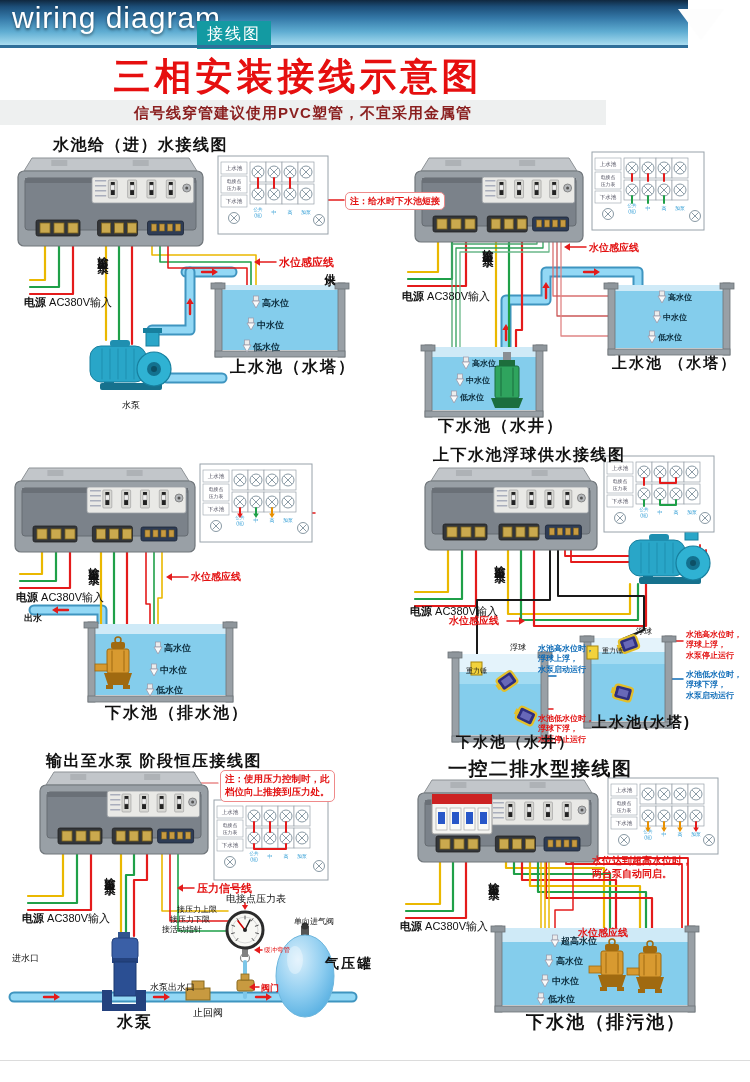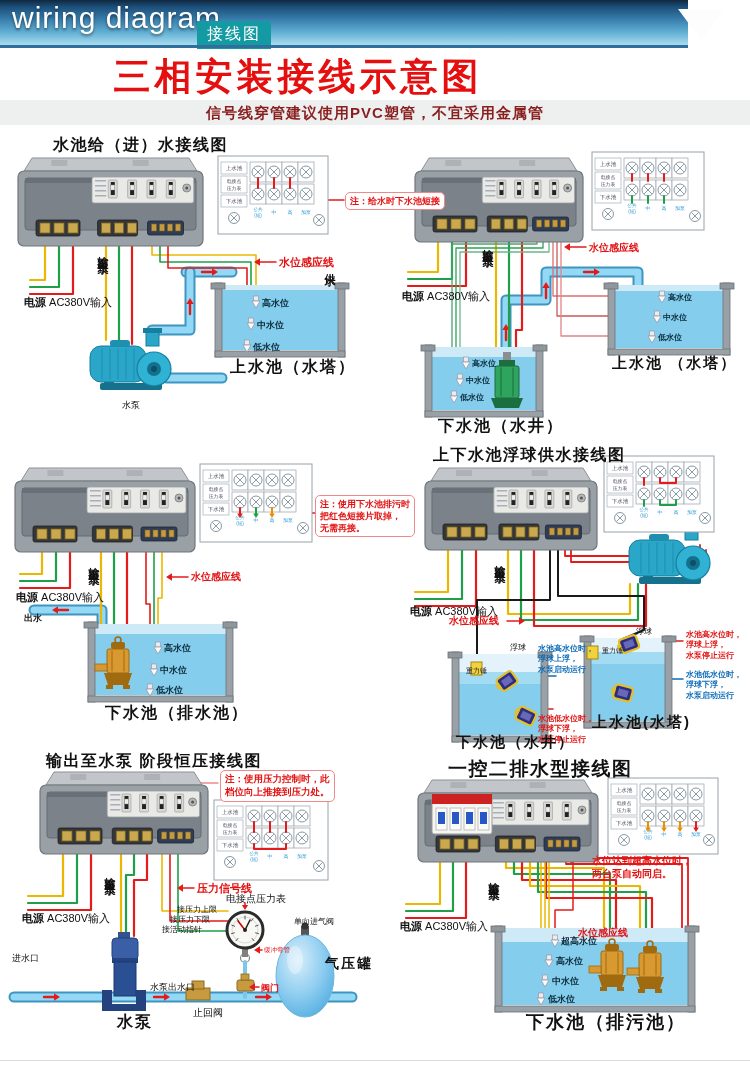--- a/index.html
+++ b/index.html
@@ -8,21 +8,21 @@
   #gfx{position:absolute;left:0;top:0;z-index:1}
   
   #hdr{position:absolute;left:0;top:0;width:688px;height:48px;z-index:2;
        background:linear-gradient(180deg,#10283f 0%,#1c4e78 14%,#3579a8 38%,#5fadd2 66%,#9ed6ec 90%,#c6e9f7 100%)}
   #hdr:after{content:"";position:absolute;left:0;bottom:0;width:100%;height:3px;background:#2f6f9a}
   .hdr-en{position:absolute;left:12px;top:1px;font-size:30px;color:#fff;letter-spacing:1px;text-shadow:0 2px 3px rgba(0,0,0,.45)}
   .hdr-badge{position:absolute;left:197px;top:21px;background:#139aa2;color:#fff;font-size:16px;padding:3px 10px 4px;letter-spacing:2px}
   .hdr-tri{position:absolute;left:678px;top:9px;width:0;height:0;border-left:23px solid transparent;border-right:23px solid transparent;border-top:31px solid #fdfdfd}
   
   .main-title{position:absolute;left:0;top:52px;width:596px;text-align:center;font-size:37px;font-weight:bold;color:#e60f0f;letter-spacing:4px;z-index:2}
-  .subtitle{position:absolute;left:0;top:100px;width:750px;height:25px;line-height:25px;background:#eef0f0;text-align:center;font-size:15px;font-weight:bold;color:#8a1f1f;letter-spacing:1px;z-index:2}
+  .subtitle{position:absolute;left:0;top:100px;width:606px;height:25px;line-height:25px;background:#eef0f0;text-align:center;font-size:15px;font-weight:bold;color:#8a1f1f;letter-spacing:1px;z-index:2}
   
   .lbl,.st,.tk,.lv,.vert,.note{position:absolute;z-index:3;white-space:nowrap;color:#111}
   .st{font-weight:bold;font-size:16px;letter-spacing:1.5px}
   .tk{font-weight:bold;letter-spacing:2px}
   .lv{font-size:9px;font-weight:bold;color:#0a2a3a}
   .vert{writing-mode:vertical-rl;text-orientation:upright;font-weight:bold;font-size:11px;letter-spacing:2px}
   .red{color:#e31212}.blue{color:#0e6cb8}.b{font-weight:bold}
   .s8{font-size:8px}.s9{font-size:9px}.s10{font-size:10px}.s11{font-size:11px}
   .s14{font-size:14px}.s15{font-size:15px}.s16{font-size:16px}.s19{font-size:19px}
   .note{border:1px solid #ef8a8a;border-radius:5px;background:#fff;color:#e31212;font-weight:bold;font-size:9px;line-height:1.35;padding:2px 4px}
@@ -1093,25 +1093,20 @@
   <div class="lbl s10 red b" style="left:589px;top:241px">水位感应线</div>
   <div class="lv s8" style="left:668px;top:292px">高水位</div>
   <div class="lv s8" style="left:663px;top:312px">中水位</div>
   <div class="lv s8" style="left:658px;top:332px">低水位</div>
   <div class="tk s15" style="left:612px;top:354px">上水池 （水塔）</div>
   <div class="lv s8" style="left:472px;top:358px">高水位</div>
   <div class="lv s8" style="left:466px;top:375px">中水位</div>
   <div class="lv s8" style="left:460px;top:392px">低水位</div>
   <div class="tk s16" style="left:438px;top:416px">下水池（水井）</div>
 
-  <div class="note" style="left:315px;top:495px">
-    <div>注：使用下水池排污时</div>
-    <div>把红色短接片取掉，</div>
-    <div>无需再接。</div>
-  </div>
   <div class="vert" style="left:86px;top:558px">输出至水泵</div>
   <div class="lbl s11" style="left:16px;top:590px"><span class="b">电源</span><span> AC380V输入</span></div>
   <div class="lbl s10 red b" style="left:191px;top:570px">水位感应线</div>
   <div class="lbl s9 b" style="left:24px;top:612px">出水</div>
   <div class="lv" style="left:164px;top:642px">高水位</div>
   <div class="lv" style="left:160px;top:664px">中水位</div>
   <div class="lv" style="left:156px;top:684px">低水位</div>
   <div class="tk s16" style="left:105px;top:703px">下水池（排水池）</div>
 
   <div class="st" style="left:433px;top:445px">上下水池浮球供水接线图</div>

